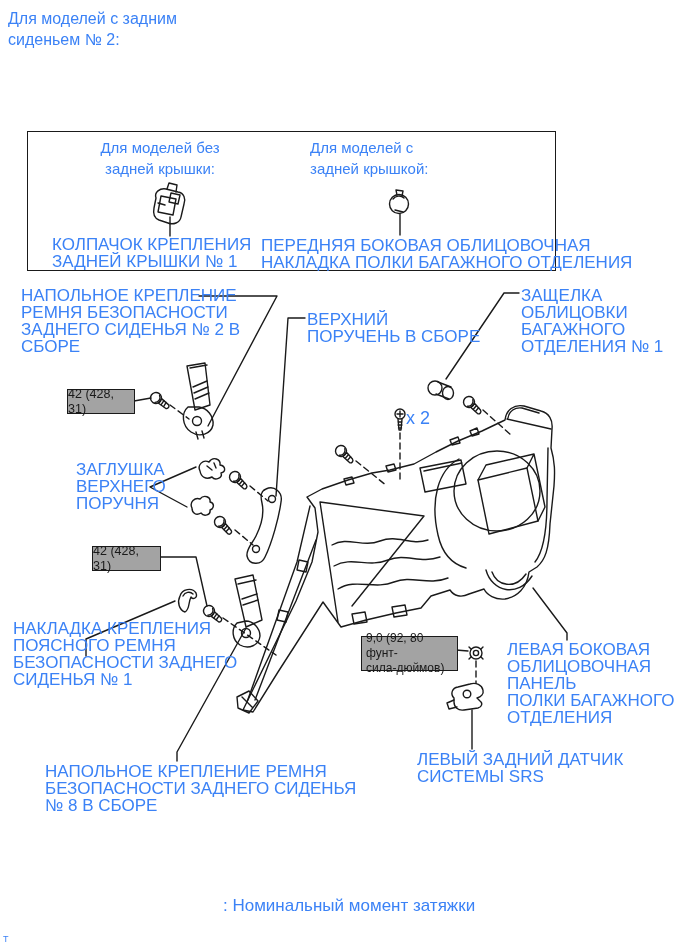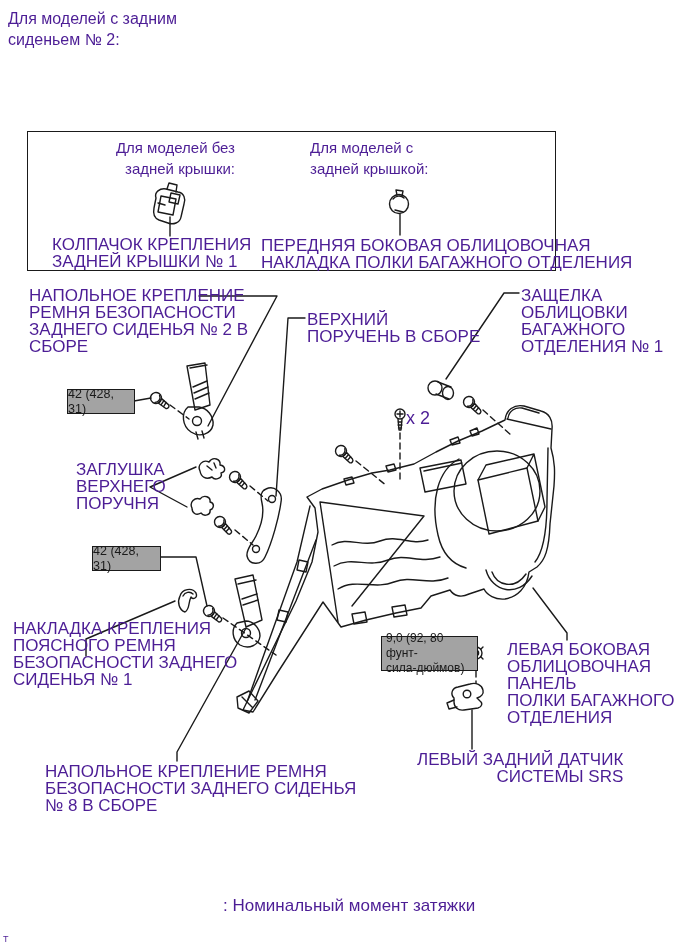--- a/index.html
+++ b/index.html
@@ -1,25 +1,25 @@
 <!DOCTYPE html>
 <html><head>
 <meta charset="utf-8">
 <style>
   html,body{margin:0;padding:0;background:#ffffff;}
   .canvas{
     position:relative;width:691px;height:952px;background:#ffffff;overflow:hidden;
     font-family:"Liberation Sans","DejaVu Sans",sans-serif;color:#1a1a1a;
   }
   .canvas svg{position:absolute;left:0;top:0;z-index:0;}
-  .txt{position:absolute;z-index:1;white-space:pre-line;color:#4c1d95;}
+  .txt{position:absolute;z-index:1;white-space:pre-line;color:#3b82f6;}
   .title{font-size:16px;line-height:21px;}
   .hdr{font-size:15px;line-height:21px;}
   .lbl{font-size:17px;line-height:17px;}
-  .ctr{text-align:right;}
+  .ctr{text-align:center;}
   .box{position:absolute;z-index:1;border:1.5px solid #1a1a1a;background:#a3a3a3;box-sizing:border-box;}
   .tq{display:flex;align-items:center;justify-content:center;font-size:12.5px;line-height:15px;white-space:pre-line;}
   .tq3{justify-content:flex-start;padding-left:4px;font-size:12px;text-align:left;}
   .variant-frame{background:transparent;border-width:1.5px;}
   .legendbox{display:flex;align-items:center;justify-content:center;font-size:12.5px;}
   .x2{font-size:18px;line-height:16px;}
   .foot{font-size:9px;line-height:10px;}
 </style>
 </head>
 <body>
@@ -160,21 +160,21 @@
   <div class="box variant-frame" style="left:27px;top:131px;width:529px;height:140px;"></div>
   <div class="txt hdr ctr" style="left:85px;top:137px;width:150px;">Для моделей без
 задней крышки:</div>
   <div class="txt hdr" style="left:310px;top:137px;width:180px;">Для моделей с
 задней крышкой:</div>
   <div class="txt lbl" style="left:52px;top:236px;">КОЛПАЧОК КРЕПЛЕНИЯ
 ЗАДНЕЙ КРЫШКИ № 1</div>
   <div class="txt lbl" style="left:261px;top:237px;">ПЕРЕДНЯЯ БОКОВАЯ ОБЛИЦОВОЧНАЯ
 НАКЛАДКА ПОЛКИ БАГАЖНОГО ОТДЕЛЕНИЯ</div>
 
-  <div class="txt lbl" style="left:21px;top:287px;margin-left:8px;">НАПОЛЬНОЕ КРЕПЛЕНИЕ
+  <div class="txt lbl" style="left:21px;top:287px;">НАПОЛЬНОЕ КРЕПЛЕНИЕ
 РЕМНЯ БЕЗОПАСНОСТИ
 ЗАДНЕГО СИДЕНЬЯ № 2 В
 СБОРЕ</div>
   <div class="txt lbl" style="left:307px;top:311px;">ВЕРХНИЙ
 ПОРУЧЕНЬ В СБОРЕ</div>
   <div class="txt lbl" style="left:521px;top:287px;">ЗАЩЕЛКА
 ОБЛИЦОВКИ
 БАГАЖНОГО
 ОТДЕЛЕНИЯ № 1</div>
   <div class="txt x2" style="left:406px;top:410px;">x 2</div>
@@ -185,24 +185,24 @@
 ПОЯСНОГО РЕМНЯ
 БЕЗОПАСНОСТИ ЗАДНЕГО
 СИДЕНЬЯ № 1</div>
   <div class="txt lbl" style="left:45px;top:763px;">НАПОЛЬНОЕ КРЕПЛЕНИЕ РЕМНЯ
 БЕЗОПАСНОСТИ ЗАДНЕГО СИДЕНЬЯ
 № 8 В СБОРЕ</div>
   <div class="txt lbl" style="left:507px;top:641px;">ЛЕВАЯ БОКОВАЯ
 ОБЛИЦОВОЧНАЯ ПАНЕЛЬ
 ПОЛКИ БАГАЖНОГО
 ОТДЕЛЕНИЯ</div>
-  <div class="txt lbl" style="left:417px;top:751px;text-align:right;">ЛЕВЫЙ ЗАДНИЙ ДАТЧИК
+  <div class="txt lbl" style="left:417px;top:751px;">ЛЕВЫЙ ЗАДНИЙ ДАТЧИК
 СИСТЕМЫ SRS</div>
 
   <div class="box tq" style="left:67px;top:389px;width:68px;height:25px;">42 (428, 31)</div>
   <div class="box tq" style="left:92px;top:546px;width:69px;height:25px;">42 (428, 31)</div>
-  <div class="box tq tq3" style="left:361px;top:636px;width:97px;height:35px;margin-left:20px;">9,0 (92, 80 фунт-
+  <div class="box tq tq3" style="left:361px;top:636px;width:97px;height:35px;">9,0 (92, 80 фунт-
 сила-дюймов)</div>
 
   <div class="txt lbl" style="left:223px;top:897px;">: Номинальный момент затяжки</div>
   <div class="txt foot" style="left:3px;top:934px;">Т</div>
 
 </div>
 
 </body></html>

